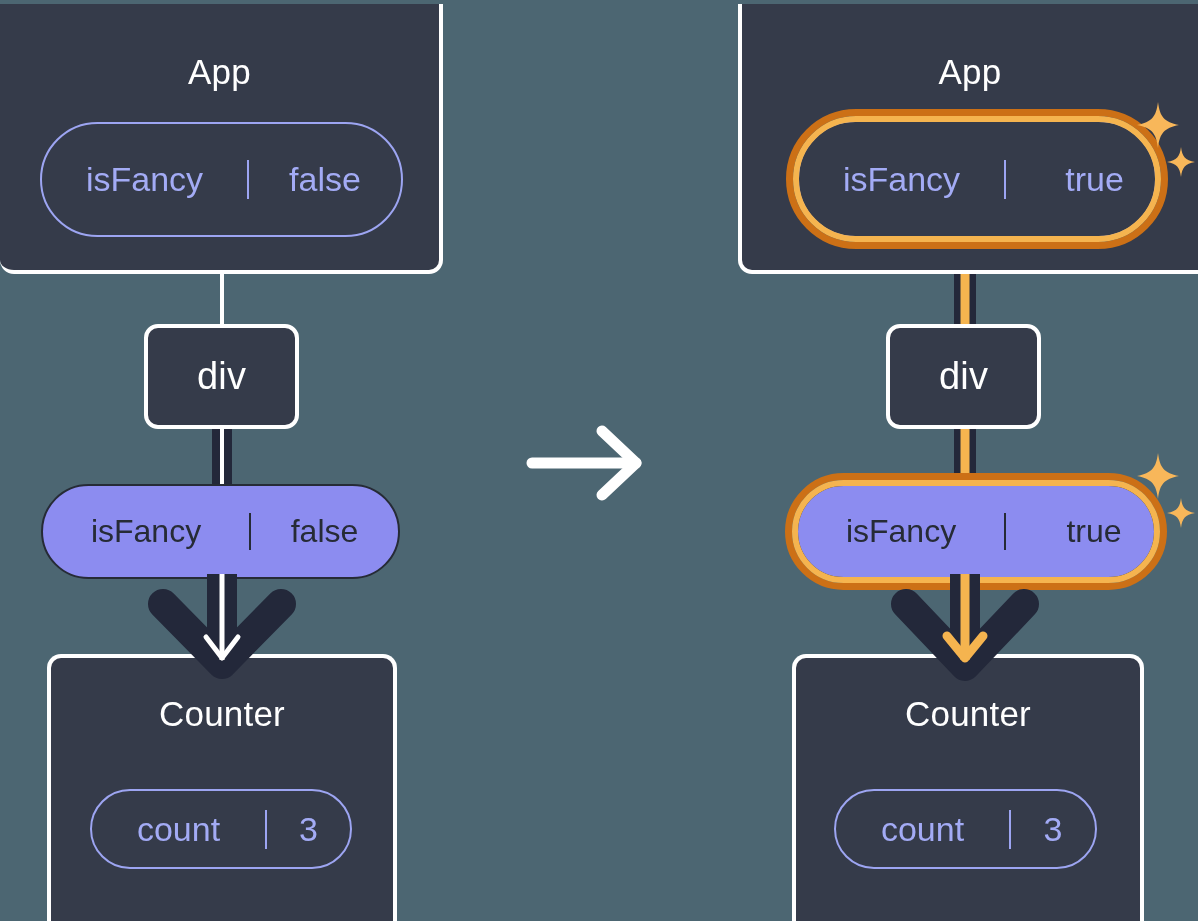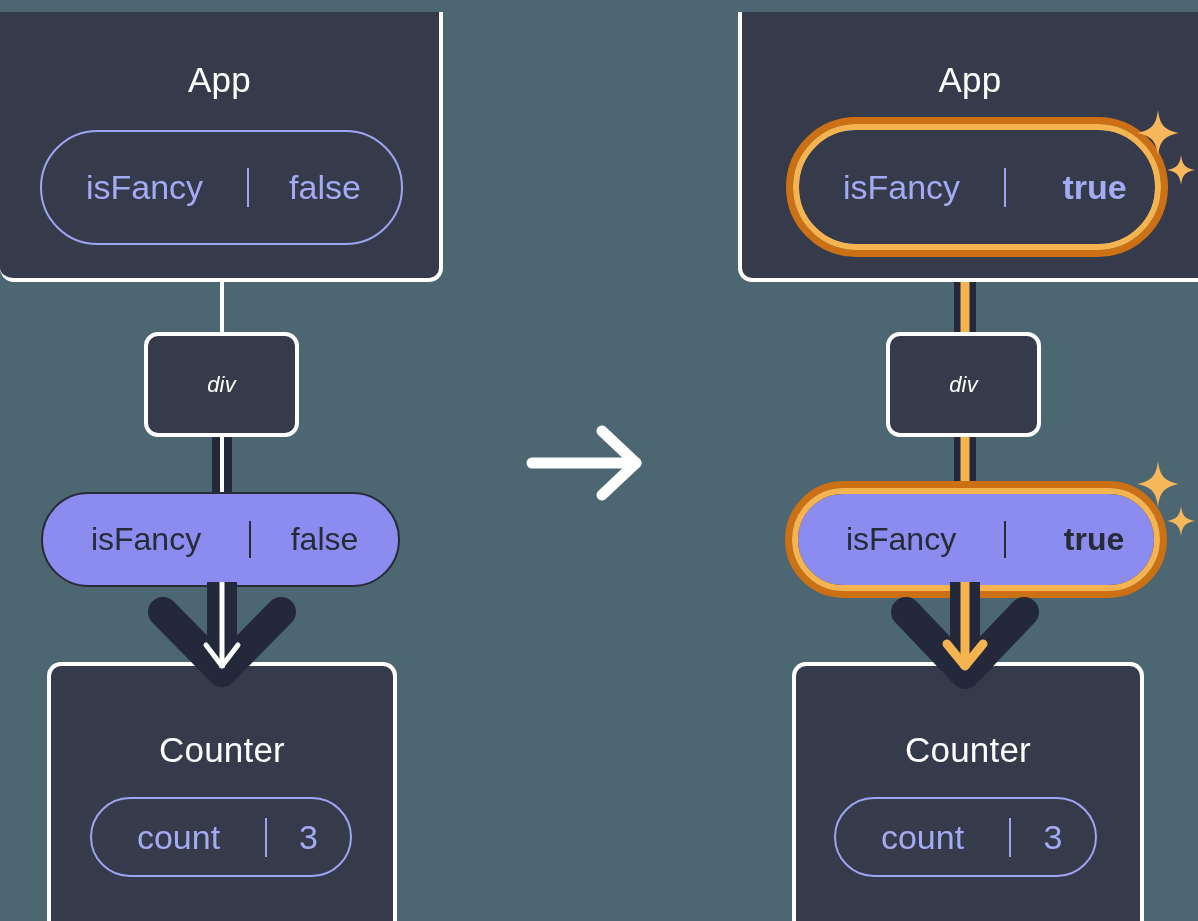--- a/index.html
+++ b/index.html
@@ -13,21 +13,21 @@
     font-family: "Liberation Sans", sans-serif;
     overflow: hidden;
   }
   .stage {
     position: relative;
     width: 1198px;
     height: 921px;
   }
   .panel {
     position: absolute;
-    top: 12px;
+    top: 4px;
     width: 460px;
     height: 669px;
   }
   .panel-before { left: 0; }
   .panel-after  { left: 738px; }
 
   
   .box {
     position: absolute;
     background: #353b4a;
@@ -66,33 +66,33 @@
   .box-div {
     left: 144px;
     top: 320px;
     width: 155px;
     height: 105px;
     display: flex;
     align-items: center;
     justify-content: center;
   }
   .panel-after .box-div { left: 148px; }
-  .box-div .box-title { font-size: 22px; margin: 0; font-style: italic; }
+  .box-div .box-title { font-size: 38px; margin: 0; }
 
   
   .box-counter {
     left: 47px;
     top: 650px;
     width: 350px;
     height: 280px;
     border-bottom: none;
     border-radius: 14px 14px 0 0;
   }
   .panel-after .box-counter { left: 54px; width: 352px; }
-  .box-counter .box-title { margin-top: 64px; }
+  .box-counter .box-title { margin-top: 36px; }
 
   
   .pill {
     position: absolute;
     display: flex;
     align-items: center;
     box-sizing: border-box;
     z-index: 6;
   }
   .pill-cell {
@@ -162,21 +162,21 @@
     top: 785px;
     width: 262px;
     height: 80px;
     border-radius: 40px;
     font-size: 34px;
   }
   .pill-counter .cell-key { width: 173px; }
   .pill-counter .cell-val { flex: 1; }
   .panel-after .pill-counter { left: 96px; width: 263px; }
 
-  .val-bold { font-weight: bold; padding-left: 28px; }
+  .val-bold { font-weight: normal; padding-left: 28px; }
 
   
   .ring {
     position: absolute;
     box-sizing: border-box;
     border: 7px solid #cc7016;
     border-radius: 999px;
     z-index: 7;
     pointer-events: none;
   }

